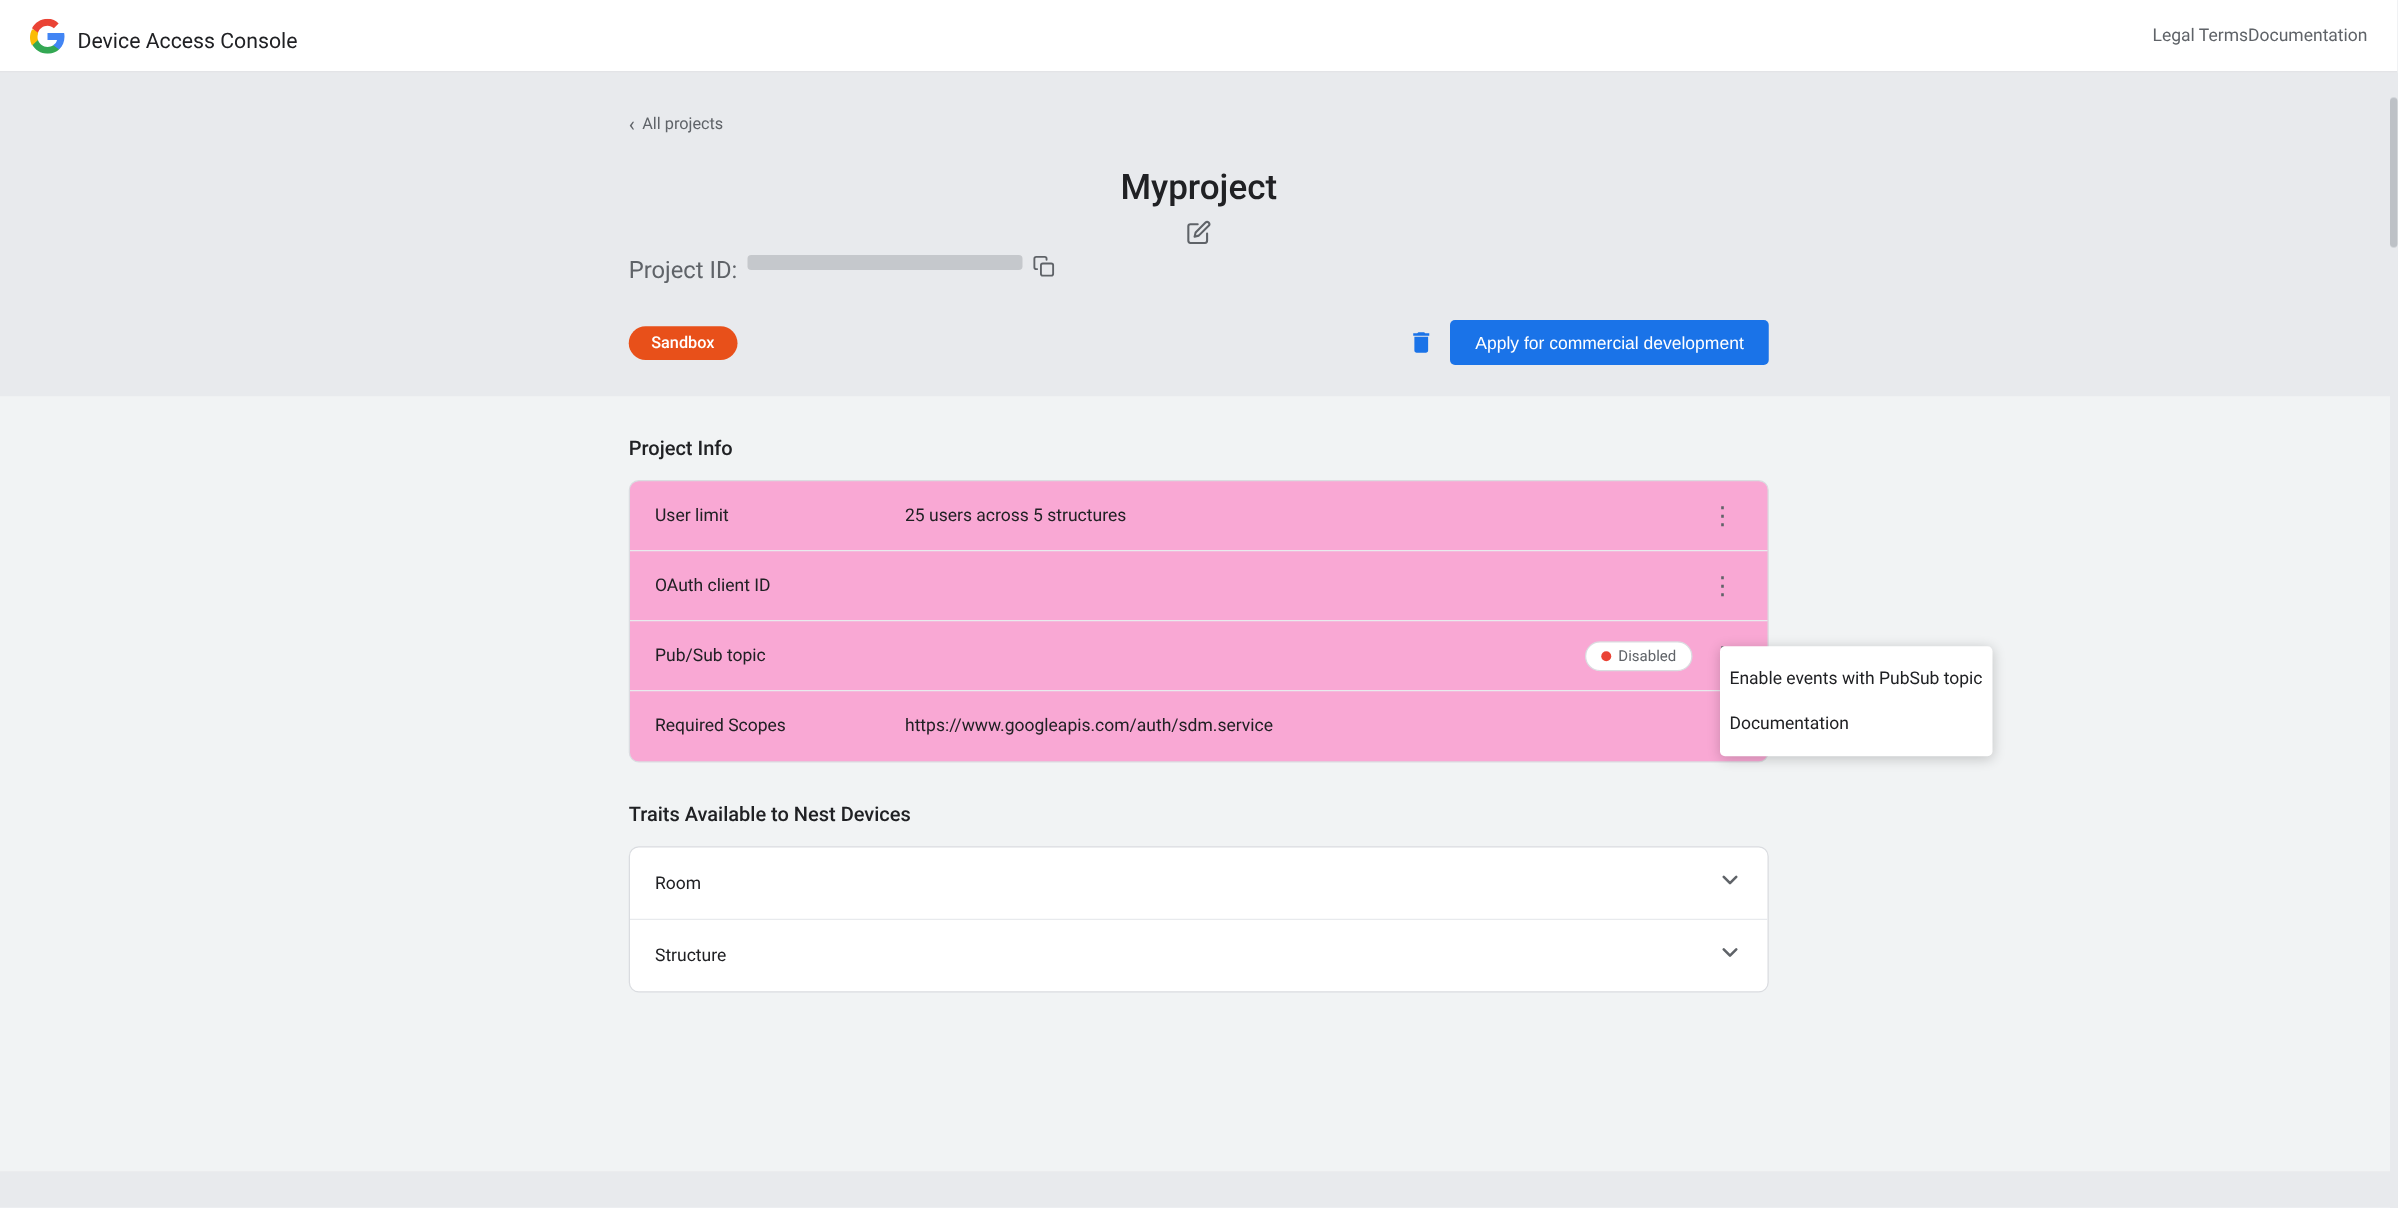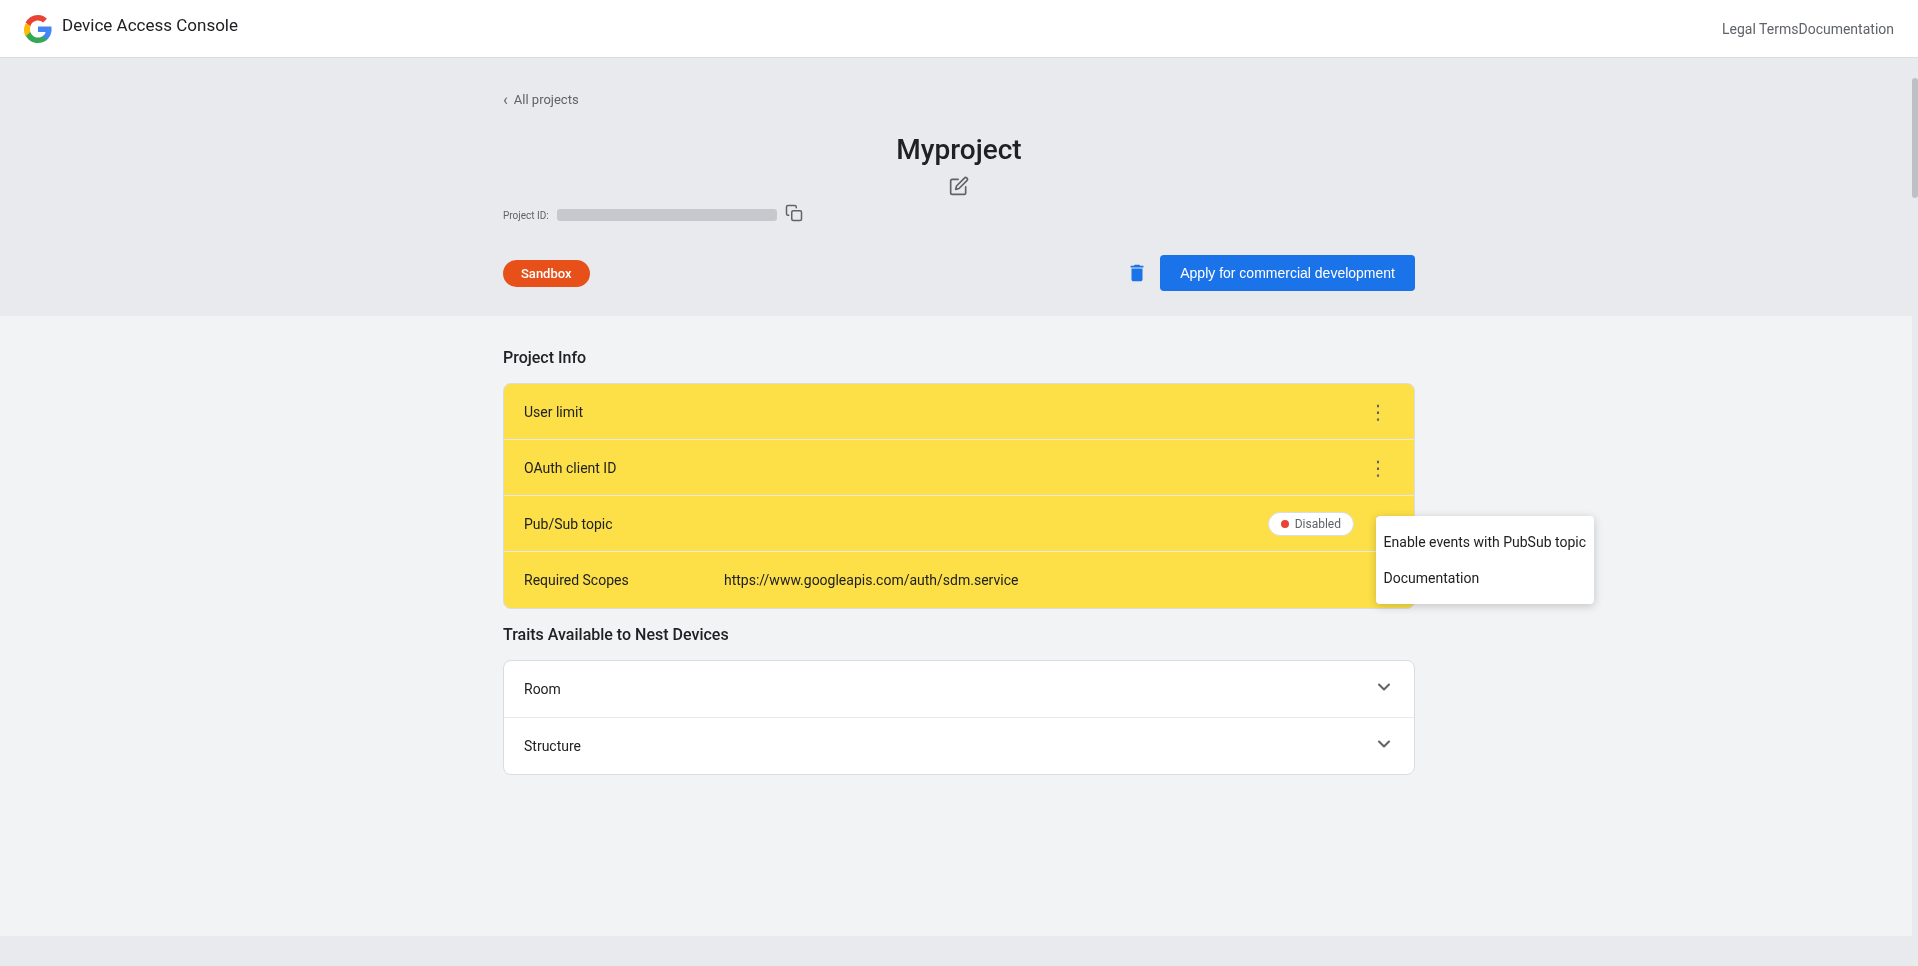--- a/index.html
+++ b/index.html
@@ -19,21 +19,21 @@
       display: flex;
       align-items: center;
       justify-content: space-between;
       padding: 0 24px;
       border-bottom: 1px solid #dadce0;
       position: relative;
       z-index: 10;
     }
     .top-nav-left {
       display: flex;
-      align-items: flex-start;
+      align-items: flex-end;
       gap: 10px;
     }
     .google-logo {
       width: 28px;
       height: 28px;
     }
     .app-title {
       font-size: 17px;
       color: #202124;
       font-weight: 400;
@@ -88,25 +88,25 @@
     .edit-icon {
       font-size: 18px;
       color: #5f6368;
       cursor: pointer;
       display: flex;
       align-items: center;
     }
 
     .project-id-row {
       display: flex;
-      align-items: center;
+      align-items: flex-start;
       gap: 8px;
       margin-bottom: 28px;
       color: #5f6368;
-      font-size: 10px;
+      font-size: 19px;
     }
     .project-id-label { color: #5f6368; }
     .project-id-value {
       background: #ccc;
       border-radius: 3px;
       height: 12px;
       width: 220px;
       display: inline-block;
     }
     .copy-icon {
@@ -172,24 +172,24 @@
     }
 
     .section-title {
       font-size: 16px;
       font-weight: 500;
       color: #202124;
       margin-bottom: 16px;
     }
 
     .info-card {
-      background: #fde047;
+      background: #f9a8d4;
       border-radius: 8px;
       border: 1px solid #dadce0;
-      margin-bottom: 16px;
+      margin-bottom: 32px;
       overflow: visible;
     }
     .info-row {
       display: flex;
       align-items: center;
       padding: 0 20px;
       min-height: 56px;
       border-bottom: 1px solid #e8eaed;
       position: relative;
     }
@@ -369,20 +369,21 @@
 
 <div class="main-content">
   <div class="content-inner">
 
     <div class="section-title">Project Info</div>
 
     <div class="info-card">
 
       <div class="info-row">
         <span class="info-label">User limit</span>
+        <span class="info-value">25 users across 5 structures</span>
         <div class="info-actions">
           <button class="more-btn" title="More options">
             <span>⋮</span>
           </button>
         </div>
       </div>
 
       <div class="info-row">
         <span class="info-label">OAuth client ID</span>
         <span class="info-value"></span>

